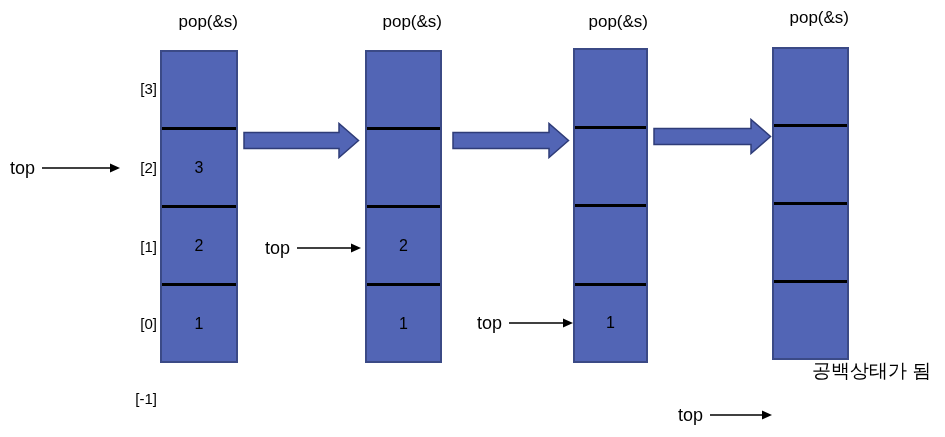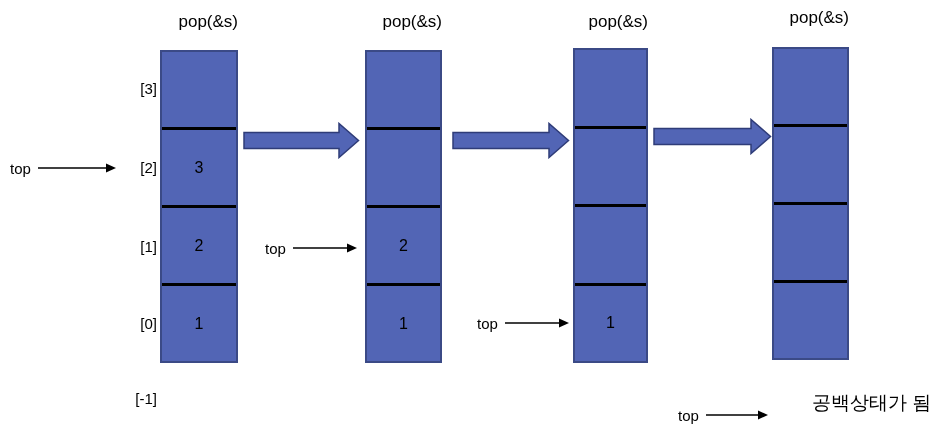--- a/index.html
+++ b/index.html
@@ -19,21 +19,21 @@
     flex:1 1 0;display:flex;align-items:center;justify-content:center;
     font-size:16px;color:var(--text,#000);
   }
   .cell + .cell{border-top:3px solid var(--divider,#000);}
   .idx{
     position:absolute;width:40px;height:20px;line-height:20px;text-align:right;
     font-size:15px;color:var(--text,#000);
   }
   .top-ptr{
     position:absolute;height:20px;display:flex;align-items:center;gap:7px;
-    font-size:15px;color:var(--text,#000);
+    font-size:18px;color:var(--text,#000);
   }
   .block-arrow{position:absolute;}
   .caption{position:absolute;font-size:19px;color:var(--text,#000);white-space:nowrap;}
 </style>
 </head>
 <body>
 
 <div class="canvas">
 
   <div class="pop-title" style="left:160px;top:12px;width:78px;">pop(&amp;s)</div>
@@ -110,15 +110,15 @@
   <svg class="block-arrow" style="left:243px;top:122px;" width="117" height="37" viewBox="0 0 117 37">
     <polygon points="1,10.5 96,10.5 96,1.5 115.5,18.5 96,35.5 96,26.5 1,26.5" style="fill:var(--arrow-fill,#5265B5);stroke:var(--arrow-border,#2F3C78);stroke-width:1.5"></polygon>
   </svg>
   <svg class="block-arrow" style="left:452px;top:122px;" width="118" height="37" viewBox="0 0 118 37">
     <polygon points="1,10.5 97,10.5 97,1.5 116.5,18.5 97,35.5 97,26.5 1,26.5" style="fill:var(--arrow-fill,#5265B5);stroke:var(--arrow-border,#2F3C78);stroke-width:1.5"></polygon>
   </svg>
   <svg class="block-arrow" style="left:653px;top:118px;" width="119" height="37" viewBox="0 0 119 37">
     <polygon points="1,10.5 98,10.5 98,1.5 117.5,18.5 98,35.5 98,26.5 1,26.5" style="fill:var(--arrow-fill,#5265B5);stroke:var(--arrow-border,#2F3C78);stroke-width:1.5"></polygon>
   </svg>
 
-  <div class="caption" style="left:812px;top:390px;">공백상태가 됨</div>
+  <div class="caption" style="left:812px;top:358px;">공백상태가 됨</div>
 
 </div>
 
 </body></html>

